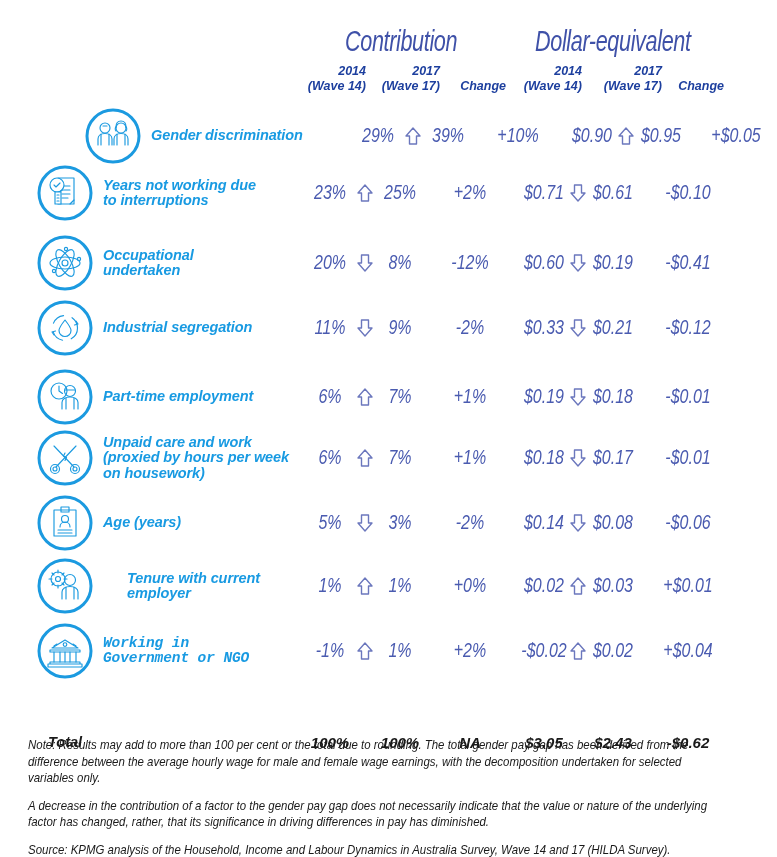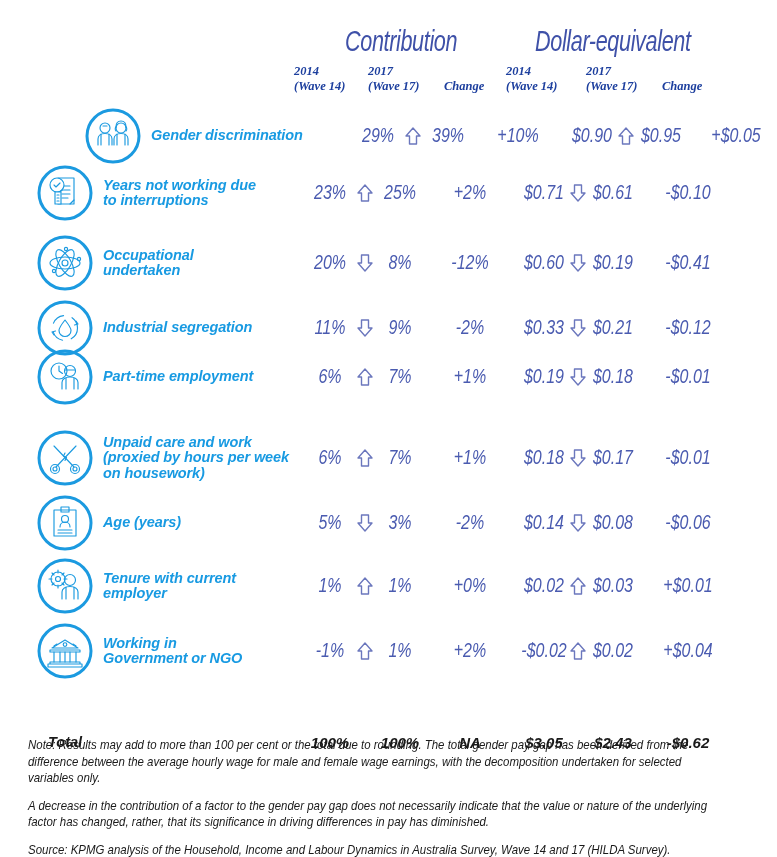--- a/index.html
+++ b/index.html
@@ -36,28 +36,27 @@
   #title-contribution { left: 345px; }
   #title-dollar      { left: 535px; }
 
   
   .col-headers {
     position: relative;
     height: 42px;
   }
   .col-head {
     position: absolute;
-    text-align: left;
+    text-align: right;
     font-size: 12.5px;
     font-weight: bold;
     font-style: italic;
     color: #1d3f9e;
     line-height: 15px;
     white-space: nowrap;
-    font-family: Liberation Serif, serif;
   }
   .col-head .l2 { display: block; }
 
   
   .rows { position: relative; }
   .row {
     position: relative;
     display: flex;
     align-items: center;
   }
@@ -284,21 +283,21 @@
         <svg width="20" height="22" viewBox="0 0 20 22">
           <path d="M10 19 L17 11 L13.5 11 L13.5 3 L6.5 3 L6.5 11 L3 11 Z" fill="none" stroke="#6b77bd" stroke-width="1.4" stroke-linejoin="round"></path>
         </svg>
       </div>
       <div class="cell arrow" style="width: 30px; left: 563px; top: 18px;">
         <svg width="20" height="22" viewBox="0 0 20 22">
           <path d="M10 19 L17 11 L13.5 11 L13.5 3 L6.5 3 L6.5 11 L3 11 Z" fill="none" stroke="#6b77bd" stroke-width="1.4" stroke-linejoin="round"></path>
         </svg>
       </div>
     </div>
-    <div class="row" style="position: absolute; left: 0px; right: 0px; top: 244px; height: 58px; text-decoration: underline;">
+    <div class="row" style="position: absolute; left: 0px; right: 0px; top: 264px; height: 58px; text-decoration: underline;">
       <div class="icon-wrap">
         <svg width="58" height="58" viewBox="0 0 58 58">
           <circle cx="29" cy="29" r="26" fill="none" stroke="#1b9ae0" stroke-width="3"></circle>
           <g fill="none" stroke="#1b9ae0" stroke-width="1.15" stroke-linecap="round" stroke-linejoin="round">
             <circle cx="23" cy="23" r="8"></circle>
             <path d="M23 18v5l3.5 2.5"></path>
             <circle cx="34" cy="23" r="5.5"></circle>
             <path d="M26 41v-6.5c0-3.2 3.4-5.5 8-5.5s8 2.3 8 5.5V41"></path>
             <path d="M30 30v11M38 30v11"></path>
             <path d="M29 22h10"></path>
@@ -395,21 +394,21 @@
           <g fill="none" stroke="#1b9ae0" stroke-width="1.15" stroke-linecap="round" stroke-linejoin="round">
             <circle cx="22" cy="22" r="7"></circle>
             <circle cx="22" cy="22" r="2.5"></circle>
             <path d="M22 13v3M22 28v3M13 22h3M28 22h3M16 16l2 2M28 28l-2-2M28 16l-2 2M16 28l2-2"></path>
             <circle cx="34" cy="23" r="5.5"></circle>
             <path d="M26 42v-7c0-3.2 3.4-5.5 8-5.5s8 2.3 8 5.5v7"></path>
             <path d="M30 30v12M38 30v12"></path>
           </g>
         </svg>
       </div>
-      <div class="row-label" style="top: 13.5px;">Tenure with current
+      <div class="row-label" style="top: 13.5px; margin-left: 24px;">Tenure with current
 employer</div>
       <div class="cell" style="width: 86px; left: 287px; top: 17px;">1%</div>
       <div class="cell" style="width: 86px; left: 357px; top: 17px;">1%</div>
       <div class="cell" style="width: 86px; left: 427px; top: 17px;">+0%</div>
       <div class="cell" style="width: 86px; left: 501px; top: 17px;">$0.02</div>
       <div class="cell" style="width: 86px; left: 570px; top: 17px;">$0.03</div>
       <div class="cell" style="width: 86px; left: 645px; top: 17px;">+$0.01</div>
       <div class="cell arrow" style="width: 30px; left: 350px; top: 18px;">
         <svg width="20" height="22" viewBox="0 0 20 22">
           <path d="M10 3 L17 11 L13.5 11 L13.5 19 L6.5 19 L6.5 11 L3 11 Z" fill="none" stroke="#6b77bd" stroke-width="1.4" stroke-linejoin="round"></path>
@@ -427,21 +426,21 @@
           <circle cx="29" cy="29" r="26" fill="none" stroke="#1b9ae0" stroke-width="3"></circle>
           <g fill="none" stroke="#1b9ae0" stroke-width="1.15" stroke-linecap="round" stroke-linejoin="round">
             <path d="M16 26h26l-13-8z"></path>
             <circle cx="29" cy="22.5" r="1.8"></circle>
             <path d="M14 28h30v2H14zM14 40h30v2H14zM12 42h34v3H12z"></path>
             <path d="M18 30v10M24 30v10M29 30v10M34 30v10M40 30v10"></path>
             <path d="M21 22l-3 2M37 22l3 2"></path>
           </g>
         </svg>
       </div>
-      <div class="row-label" style="top: 13.5px;">Working in
+      <div class="row-label" style="top: 13.5px; font-family: Liberation Mono, monospace;">Working in
 Government or NGO</div>
       <div class="cell" style="width: 86px; left: 287px; top: 17px;">-1%</div>
       <div class="cell" style="width: 86px; left: 357px; top: 17px;">1%</div>
       <div class="cell" style="width: 86px; left: 427px; top: 17px;">+2%</div>
       <div class="cell" style="width: 86px; left: 501px; top: 17px;">-$0.02</div>
       <div class="cell" style="width: 86px; left: 570px; top: 17px;">$0.02</div>
       <div class="cell" style="width: 86px; left: 645px; top: 17px;">+$0.04</div>
       <div class="cell arrow" style="width: 30px; left: 350px; top: 18px;">
         <svg width="20" height="22" viewBox="0 0 20 22">
           <path d="M10 3 L17 11 L13.5 11 L13.5 19 L6.5 19 L6.5 11 L3 11 Z" fill="none" stroke="#6b77bd" stroke-width="1.4" stroke-linejoin="round"></path>

